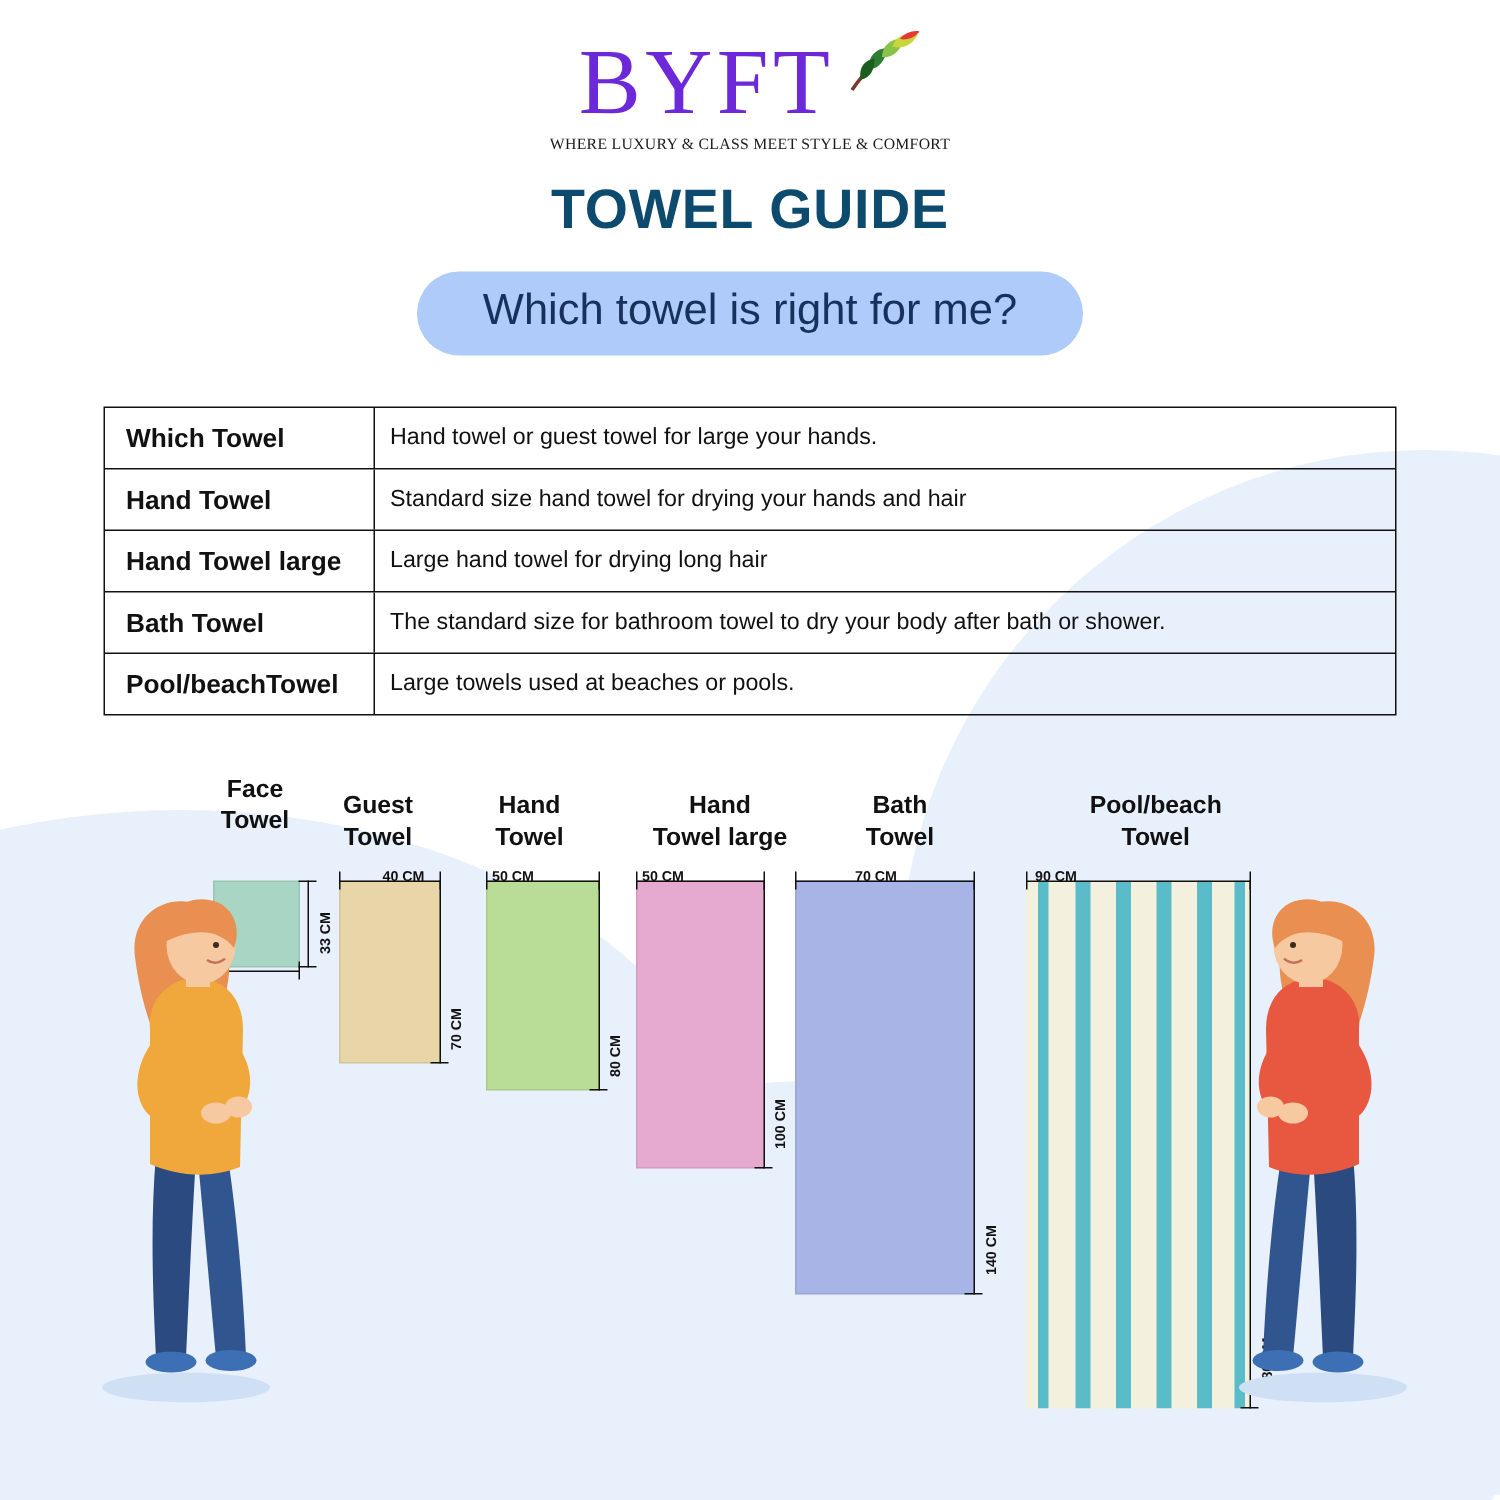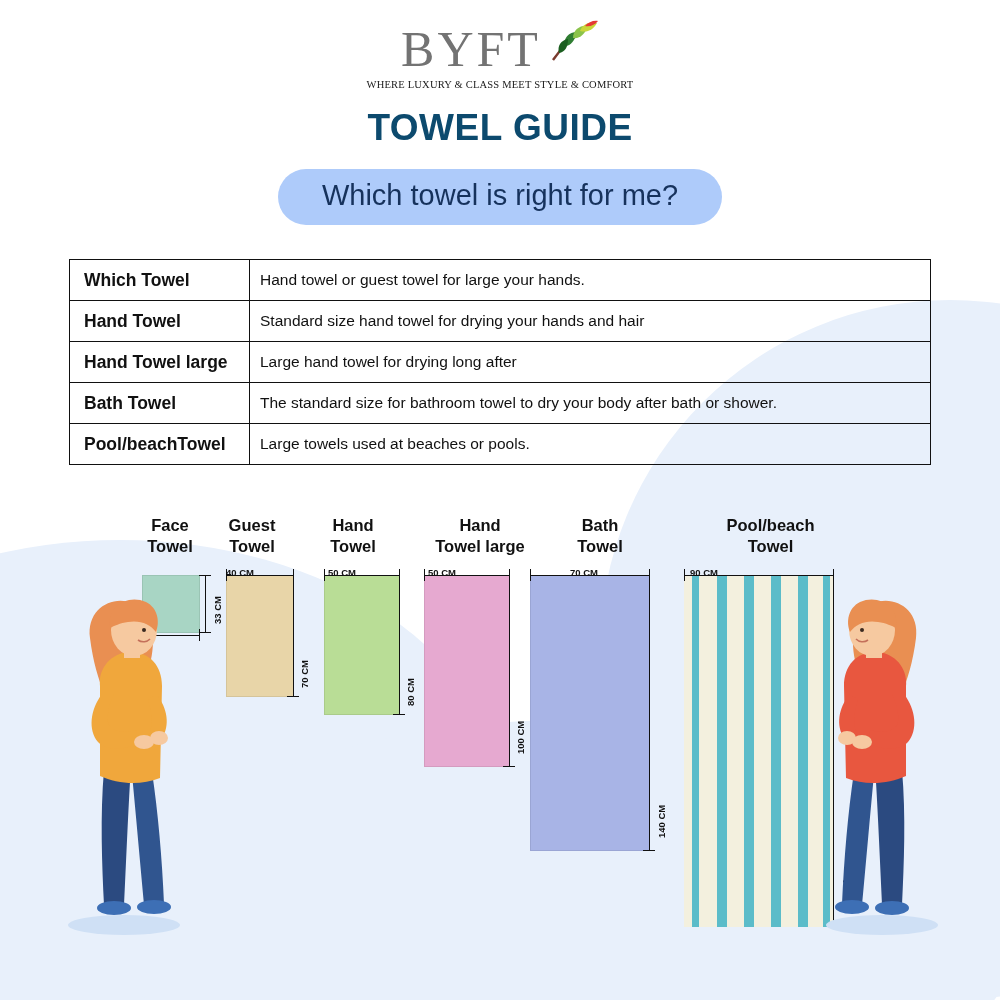--- a/index.html
+++ b/index.html
@@ -41,24 +41,24 @@
     text-align: center;
     padding-top: 24px;
   }
   .brand-row {
     display: inline-flex;
     align-items: flex-start;
     justify-content: center;
   }
   .brand-name {
     font-family: "Liberation Serif", serif;
-    font-size: 50px;
+    font-size: 62px;
     letter-spacing: 3px;
     font-weight: 400;
-    color: #737373;
+    color: #6d28d9;
     line-height: 1;
   }
   .brand-leaf { margin-left: 6px; margin-top: -4px; }
   .brand-tag {
     font-family: "Liberation Serif", serif;
     font-size: 10.5px;
     letter-spacing: 0.2px;
     color: #1a1a1a;
     margin-top: 5px;
   }
@@ -195,35 +195,35 @@
       <div class="trow">
         <div class="tcell-label">Which Towel</div>
         <div class="tcell-desc">Hand towel or guest towel for large your hands.</div>
       </div>
       <div class="trow">
         <div class="tcell-label">Hand Towel</div>
         <div class="tcell-desc"> Standard size hand towel for drying your hands and hair</div>
       </div>
       <div class="trow">
         <div class="tcell-label">Hand Towel large</div>
-        <div class="tcell-desc">Large hand towel for drying long after</div>
+        <div class="tcell-desc">Large hand towel for drying long hair</div>
       </div>
       <div class="trow">
         <div class="tcell-label">Bath Towel</div>
         <div class="tcell-desc">The standard size for bathroom towel to dry your body after bath or shower.</div>
       </div>
       <div class="trow">
         <div class="tcell-label">Pool/beachTowel</div>
         <div class="tcell-desc">Large towels used at beaches or pools.</div>
       </div>
     </div>
 
     <div class="chart">
 
-      <div class="col-title" style="left:110px; top:24px;">
+      <div class="col-title" style="left:110px; top:13px;">
         <div>Face</div>
         <div>Towel</div>
       </div>
       <div class="col-title" style="left:192px; top:24px;">
         <div>Guest</div>
         <div>Towel</div>
       </div>
       <div class="col-title" style="left:293px; top:24px;">
         <div>Hand</div>
         <div>Towel</div>
@@ -248,21 +248,21 @@
       <div class="dim-label" style="left:100px; top:137px;">33 CM</div>
       <div class="dim-line dim-v" style="left:205px; top:84px; height:58px;"></div>
       <div class="tick" style="left:199px; top:84px; width:12px; height:1px;"></div>
       <div class="tick" style="left:199px; top:141px; width:12px; height:1px;"></div>
       <div class="dim-label vert" style="left:212px; top:133px;">33 CM</div>
 
       <div class="swatch" style="left:226px; top:84px; width:68px; height:122px; background:#e8d5a8;"></div>
       <div class="dim-line dim-h" style="left:226px; top:84px; width:68px;"></div>
       <div class="tick" style="left:226px; top:78px; width:1px; height:12px;"></div>
       <div class="tick" style="left:293px; top:78px; width:1px; height:12px;"></div>
-      <div class="dim-label" style="left:226px; top:76px;">40 CM</div>
+      <div class="dim-label" style="left:226px; top:76px;padding-left:29px;">40 CM</div>
       <div class="dim-line dim-v" style="left:293px; top:84px; height:122px;"></div>
       <div class="tick" style="left:287px; top:205px; width:12px; height:1px;"></div>
       <div class="dim-label vert" style="left:299px; top:197px;">70 CM</div>
 
       <div class="swatch" style="left:324px; top:84px; width:76px; height:140px; background:#b9dd96;"></div>
       <div class="dim-line dim-h" style="left:324px; top:84px; width:76px;"></div>
       <div class="tick" style="left:324px; top:78px; width:1px; height:12px;"></div>
       <div class="tick" style="left:399px; top:78px; width:1px; height:12px;"></div>
       <div class="dim-label" style="left:328px; top:76px;">50 CM</div>
       <div class="dim-line dim-v" style="left:399px; top:84px; height:140px;"></div>

